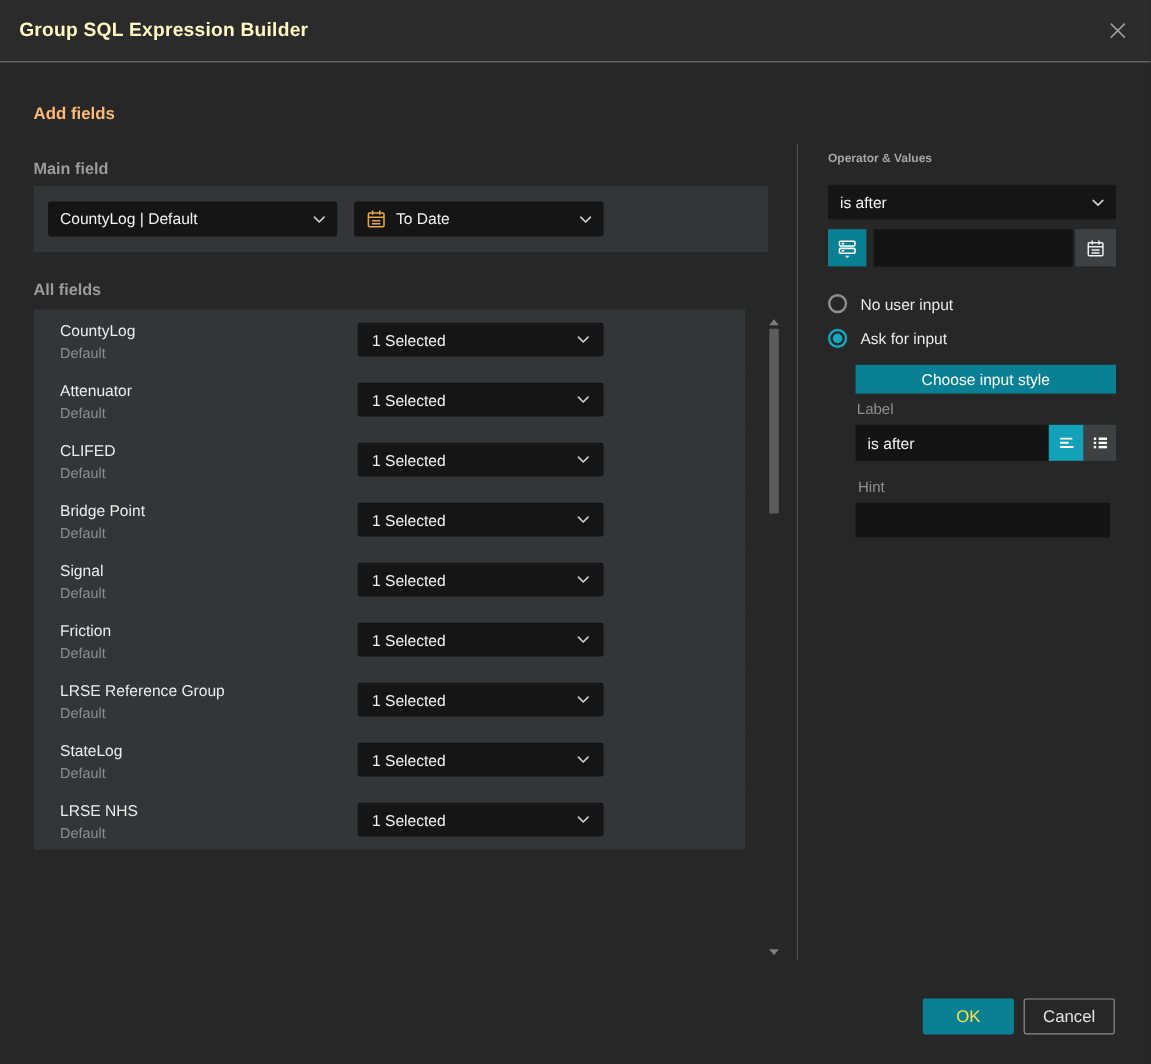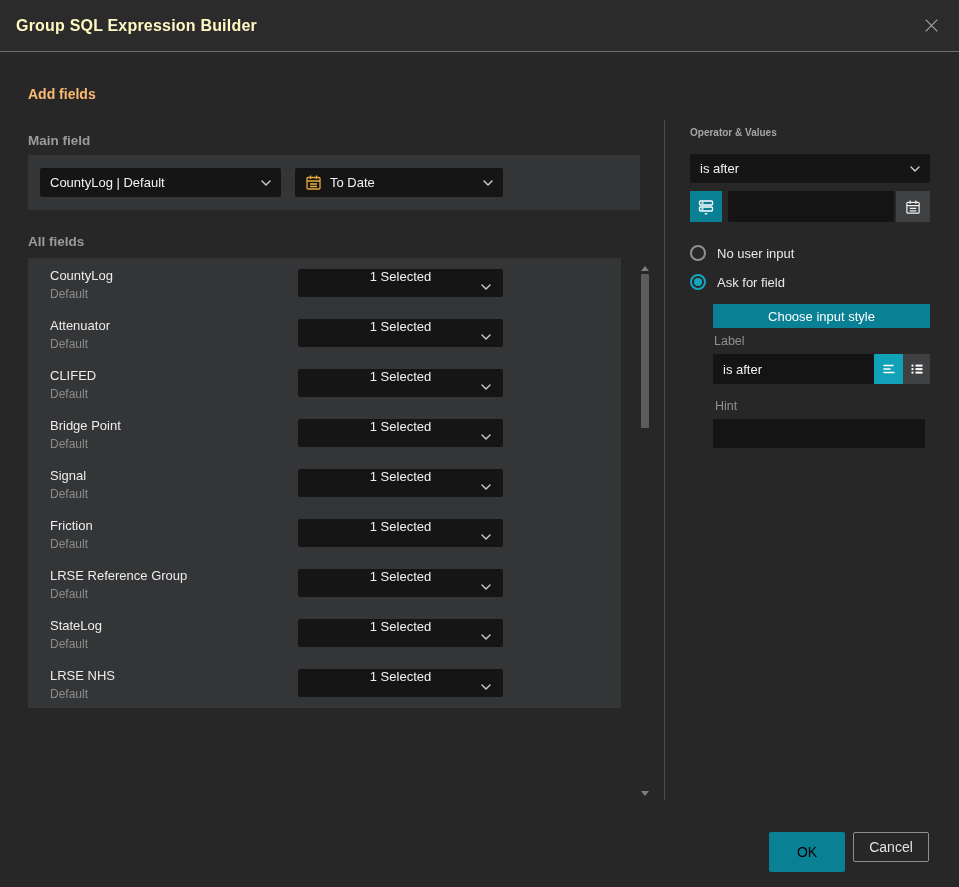--- a/index.html
+++ b/index.html
@@ -35,21 +35,21 @@
   .dd .dd-label { white-space: nowrap; overflow: hidden; }
   .dd .chev { margin-left: auto; flex: 0 0 auto; }
   .dd-field1 { position: absolute; left: 12px; top: 13px; width: 241px; height: 29px; }
   .dd-field2 { position: absolute; left: 267px; top: 13px; width: 208px; height: 29px; gap: 8px; }
 
   
   .field-list { position: absolute; left: 28px; top: 258px; width: 593px; display: flex; flex-direction: column; }
   .field-row { position: relative; height: 50px; background: #343537; }
   .fr-name { position: absolute; left: 22px; top: 10px; font-size: 13px; color: #ececec; }
   .fr-sub  { position: absolute; left: 22px; top: 29px; font-size: 12px; color: #8d8d8d; }
-  .row-dd { position: absolute; left: 270px; top: 11px; width: 205px; height: 28px; padding: 0 12px; flex-direction: column; }
+  .row-dd { position: absolute; left: 270px; top: 11px; width: 205px; height: 28px; padding: 0 12px; }
 
   
   .scrollbar { position: absolute; left: 638px; top: 260px; width: 14px; height: 540px; }
   .scroll-up, .scroll-down { position: absolute; left: 3px; width: 0; height: 0; cursor: pointer; }
   .scroll-up { top: 6px; border-left: 4px solid transparent; border-right: 4px solid transparent; border-bottom: 5px solid #7d7d7d; }
   .scroll-down { bottom: 4px; border-left: 4px solid transparent; border-right: 4px solid transparent; border-top: 5px solid #7d7d7d; }
   .scroll-thumb { position: absolute; left: 3px; top: 14px; width: 8px; height: 154px; background: #5c5c5c; border-radius: 1px; cursor: grab; }
 
   
   .v-divider { position: absolute; left: 664px; top: 120px; width: 1px; height: 680px; background: #4b4b4b; }
@@ -89,22 +89,22 @@
   .lbl-label { position: absolute; left: 714px; top: 334px; font-size: 12.5px; color: #8f8f8f; }
   .label-input { position: absolute; left: 713px; top: 354px; width: 161px; height: 30px; }
   .align-btn { position: absolute; left: 874px; top: 354px; width: 29px; height: 30px; }
   .list-btn  { position: absolute; left: 903px; top: 354px; width: 27px; height: 30px; }
 
   .lbl-hint { position: absolute; left: 715px; top: 399px; font-size: 12.5px; color: #8f8f8f; }
   .hint-input { position: absolute; left: 713px; top: 419px; width: 212px; height: 29px; }
 
   
   .ok-btn {
-    position: absolute; left: 769px; top: 832px; width: 76px; height: 40px;
-    background: #0a8095; color: #000000; border: none; border-radius: 2px;
+    position: absolute; left: 769px; top: 832px; width: 76px; height: 30px;
+    background: #0a8095; color: #fde047; border: none; border-radius: 2px;
     font-family: "Liberation Sans", sans-serif; font-size: 14px; cursor: pointer;
   }
   .cancel-btn {
     position: absolute; left: 853px; top: 832px; width: 76px; height: 30px;
     background: transparent; color: #e2e2e2; border: 1px solid #8f8f8f; border-radius: 2px;
     font-family: "Liberation Sans", sans-serif; font-size: 14px; cursor: pointer;
   }
 </style>
 </head>
 <body>
@@ -277,21 +277,21 @@
       <path d="M5.5 1.5v3.5 M11.5 1.5v3.5 M2 7h13 M5 10h7 M5 12.5h7"></path>
     </svg>
   </button>
 
   <div class="radio-row radio-row-1">
     <span class="radio"></span>
     <span class="radio-label">No user input</span>
   </div>
   <div class="radio-row radio-row-2">
     <span class="radio selected"></span>
-    <span class="radio-label">Ask for field</span>
+    <span class="radio-label">Ask for input</span>
   </div>
 
   <button class="choose-btn">Choose input style</button>
 
   <div class="lbl-label">Label</div>
   <input class="txt label-input" value="is after" style="">
   <button class="icon-btn btn-teal-bright align-btn">
     <svg width="16" height="16" viewBox="0 0 16 16" stroke="#ffffff" stroke-width="1.6" stroke-linecap="round">
       <path d="M3 4.5h9 M3 8h6 M3 11.5h10"></path>
     </svg>

